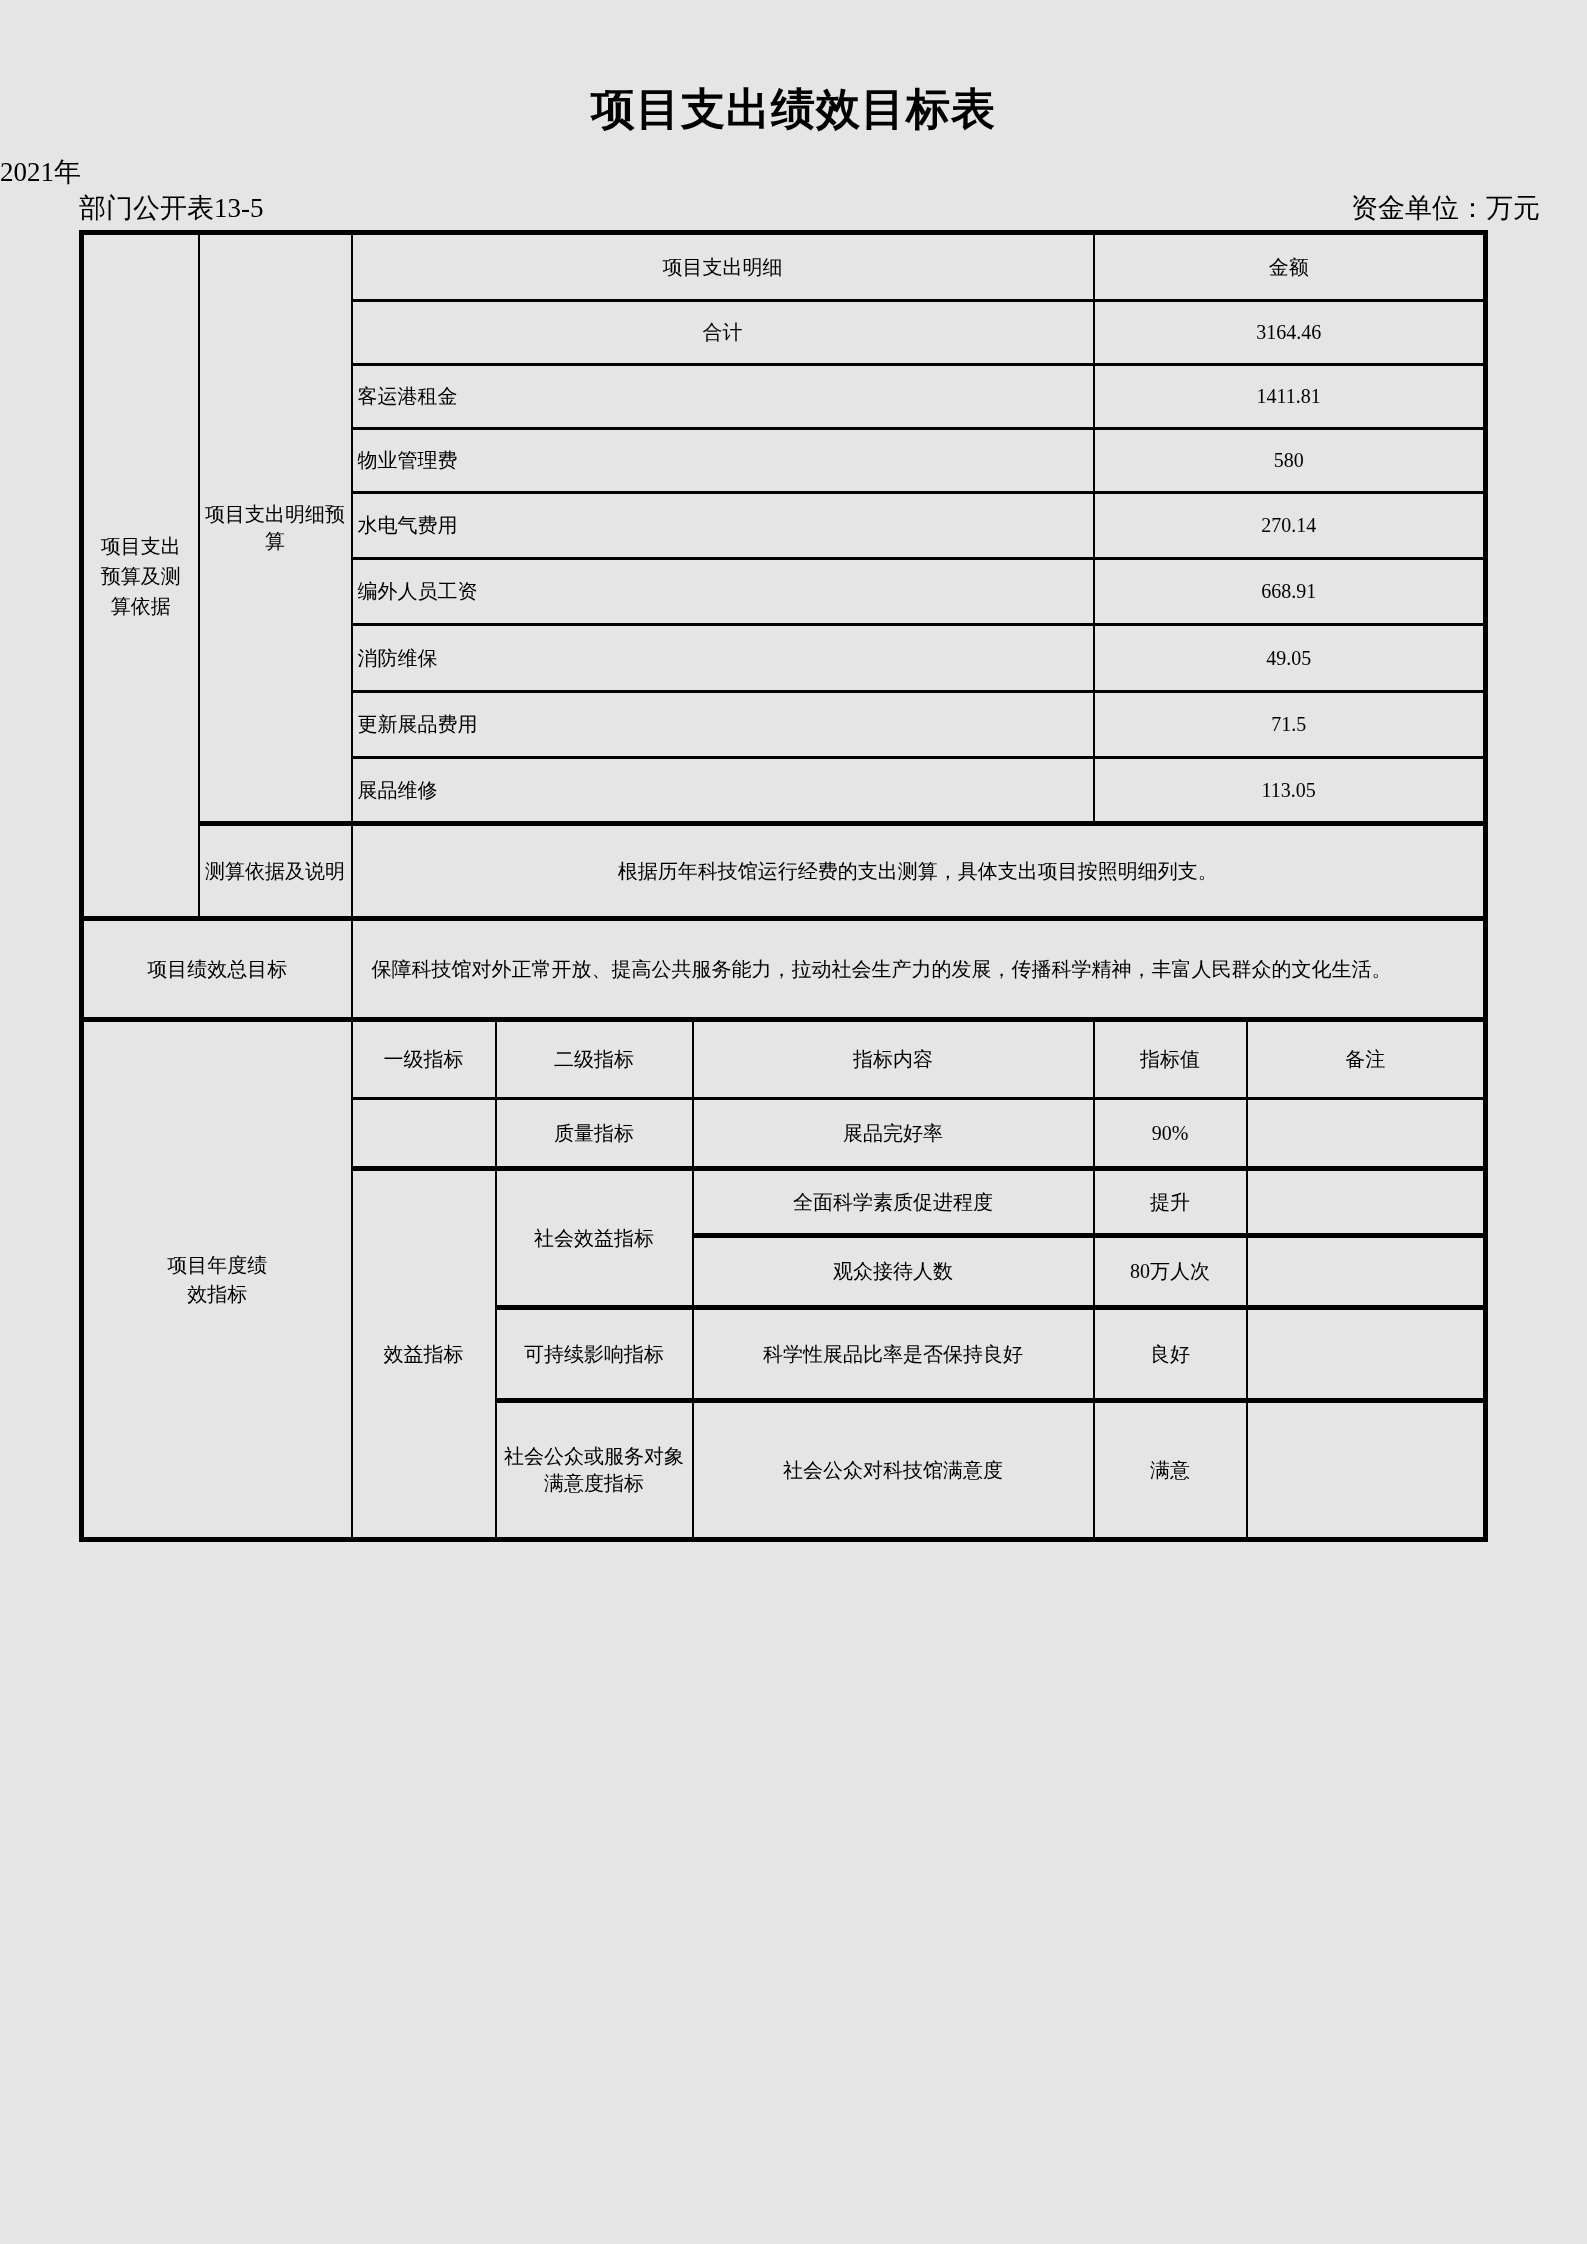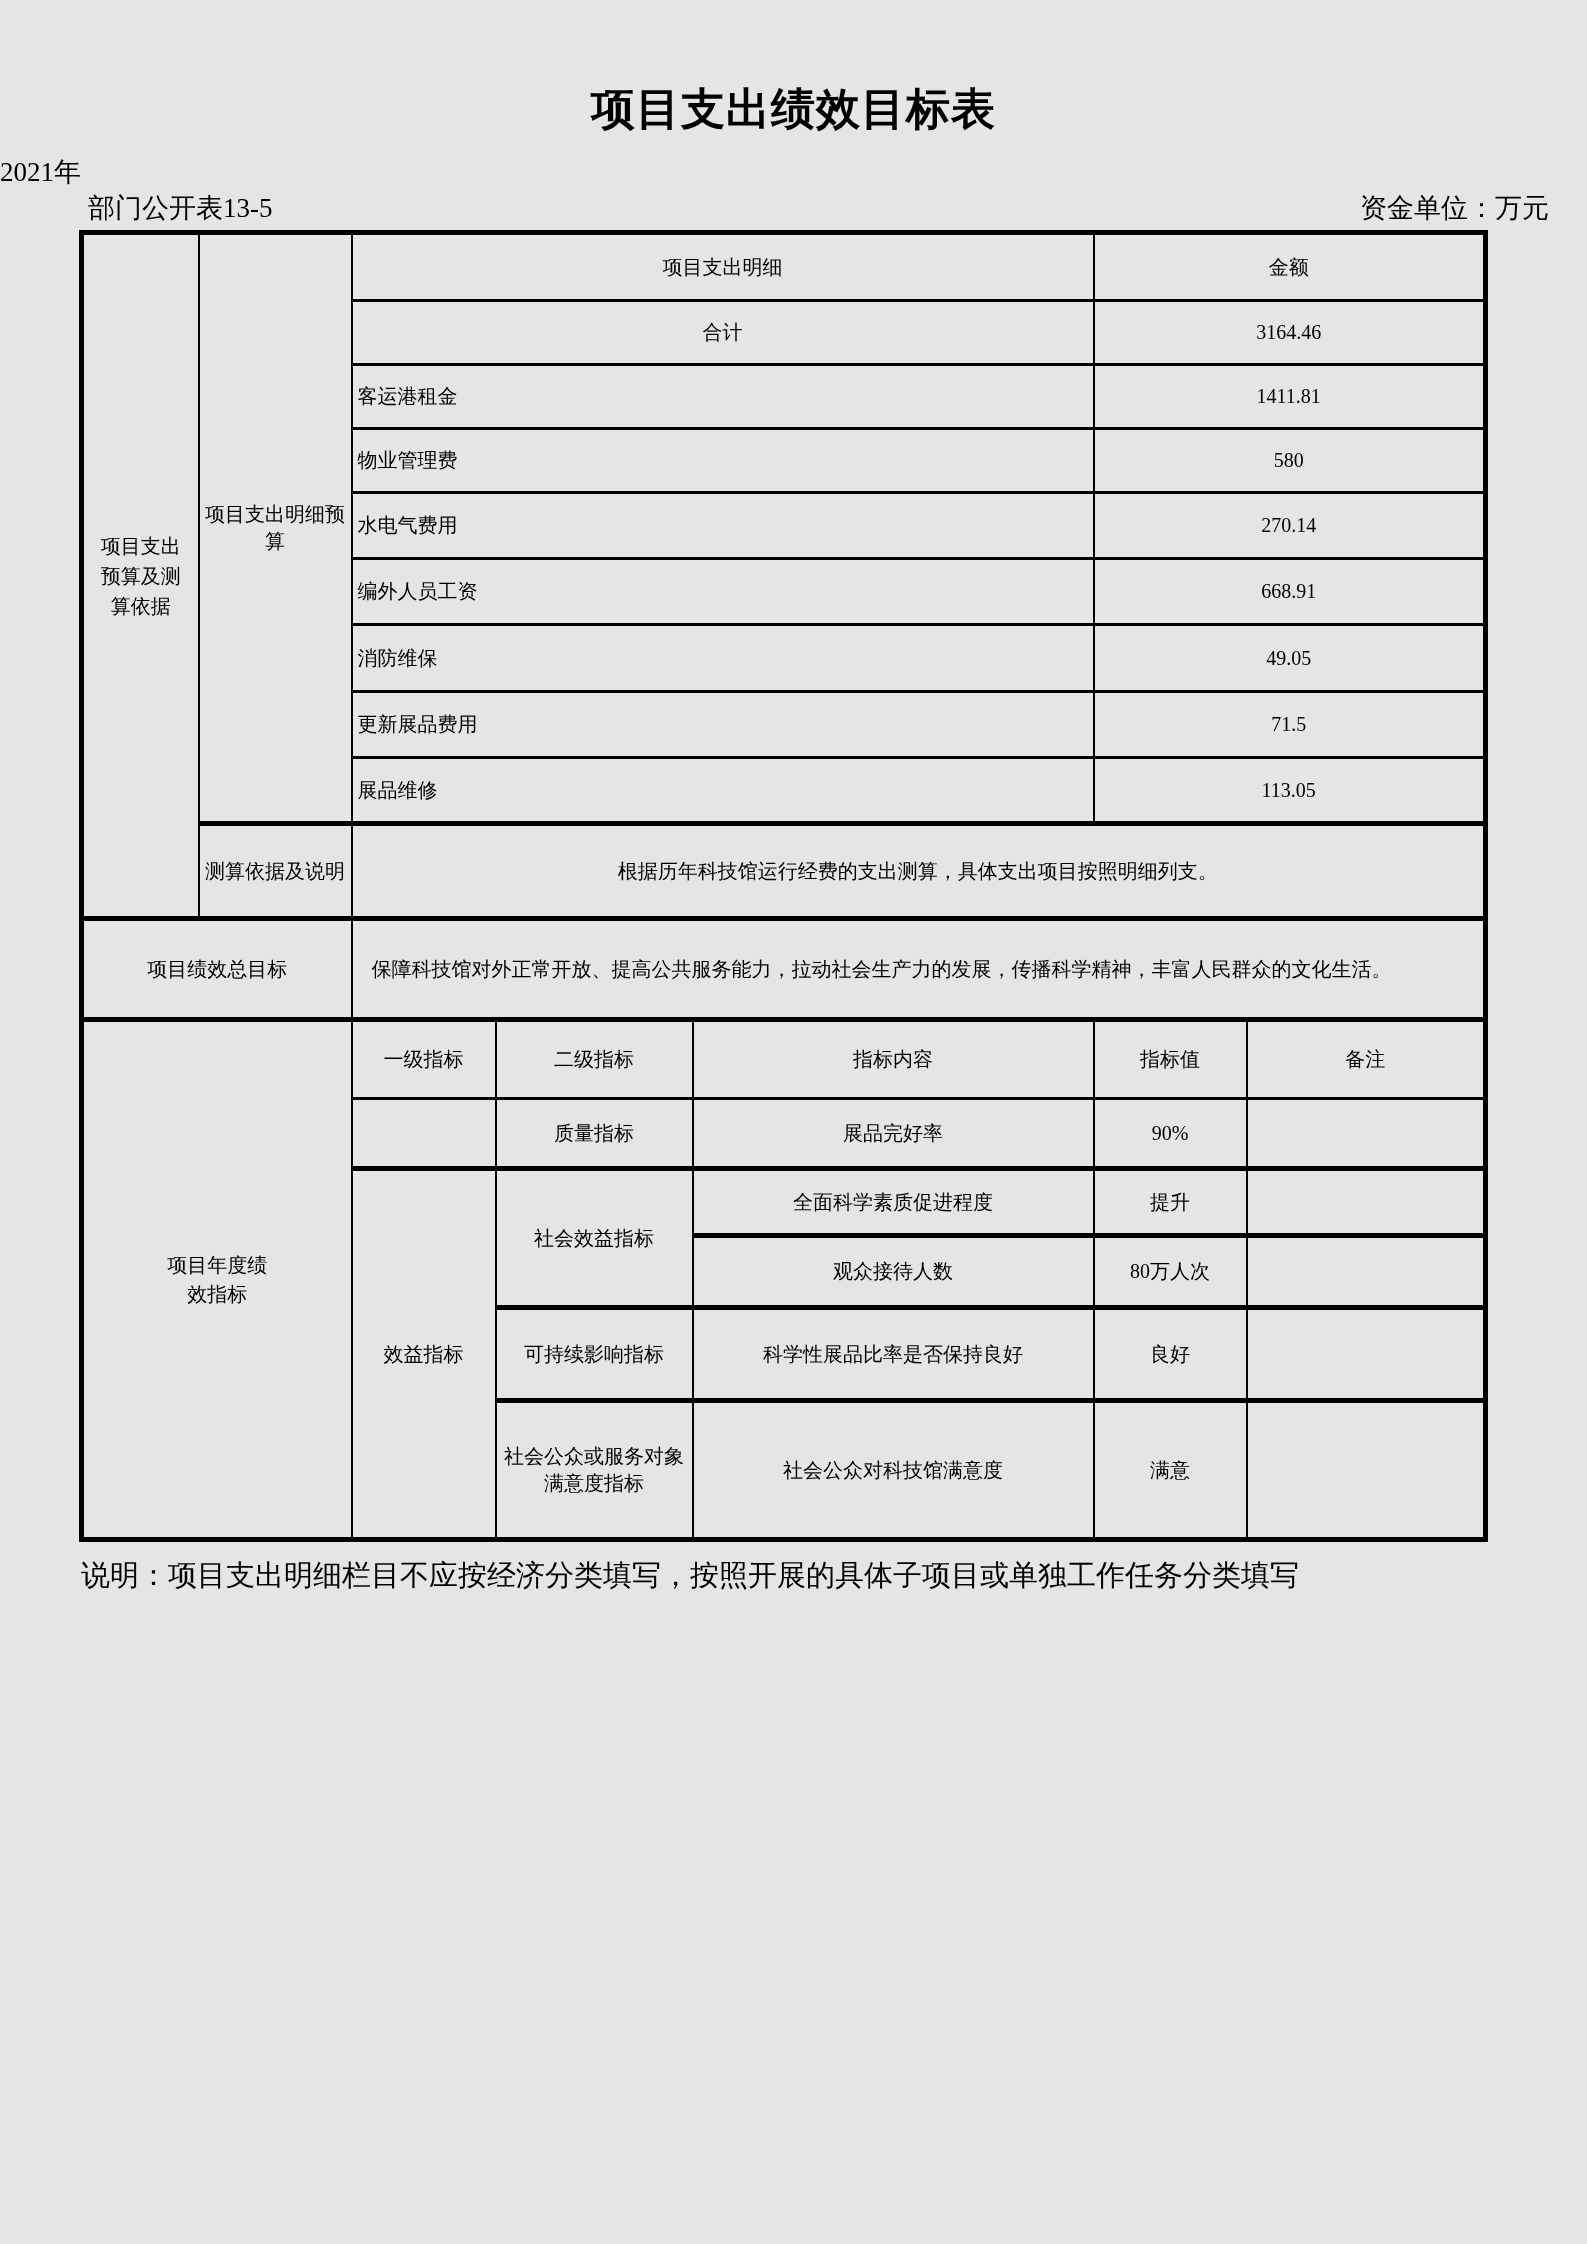--- a/index.html
+++ b/index.html
@@ -32,21 +32,21 @@
     top: 157px;
     left: 0;
     width: 1587px;
     text-align: left;
     font-size: 27px;
     line-height: 30px;
   }
   .meta-row {
     position: absolute;
     top: 192px;
-    left: 88px;
+    left: 79px;
     width: 1461px;
     display: flex;
     justify-content: space-between;
     font-size: 27px;
     line-height: 32px;
   }
   .main-table {
     position: absolute;
     top: 230px;
     left: 79px;
@@ -211,15 +211,14 @@
       </tr>
       <tr style="height:139px" class="tt">
         <td>社会公众或服务对象满意度指标</td>
         <td>社会公众对科技馆满意度</td>
         <td>满意</td>
         <td></td>
       </tr>
     </tbody>
   </table>
 
-  <div class="doc-note">说明：项目支出明细栏目不应按经济分类填写，按照开展的具体子项目或单独工作任务分类填写</div>
 
 </div>
 
 </body></html>

